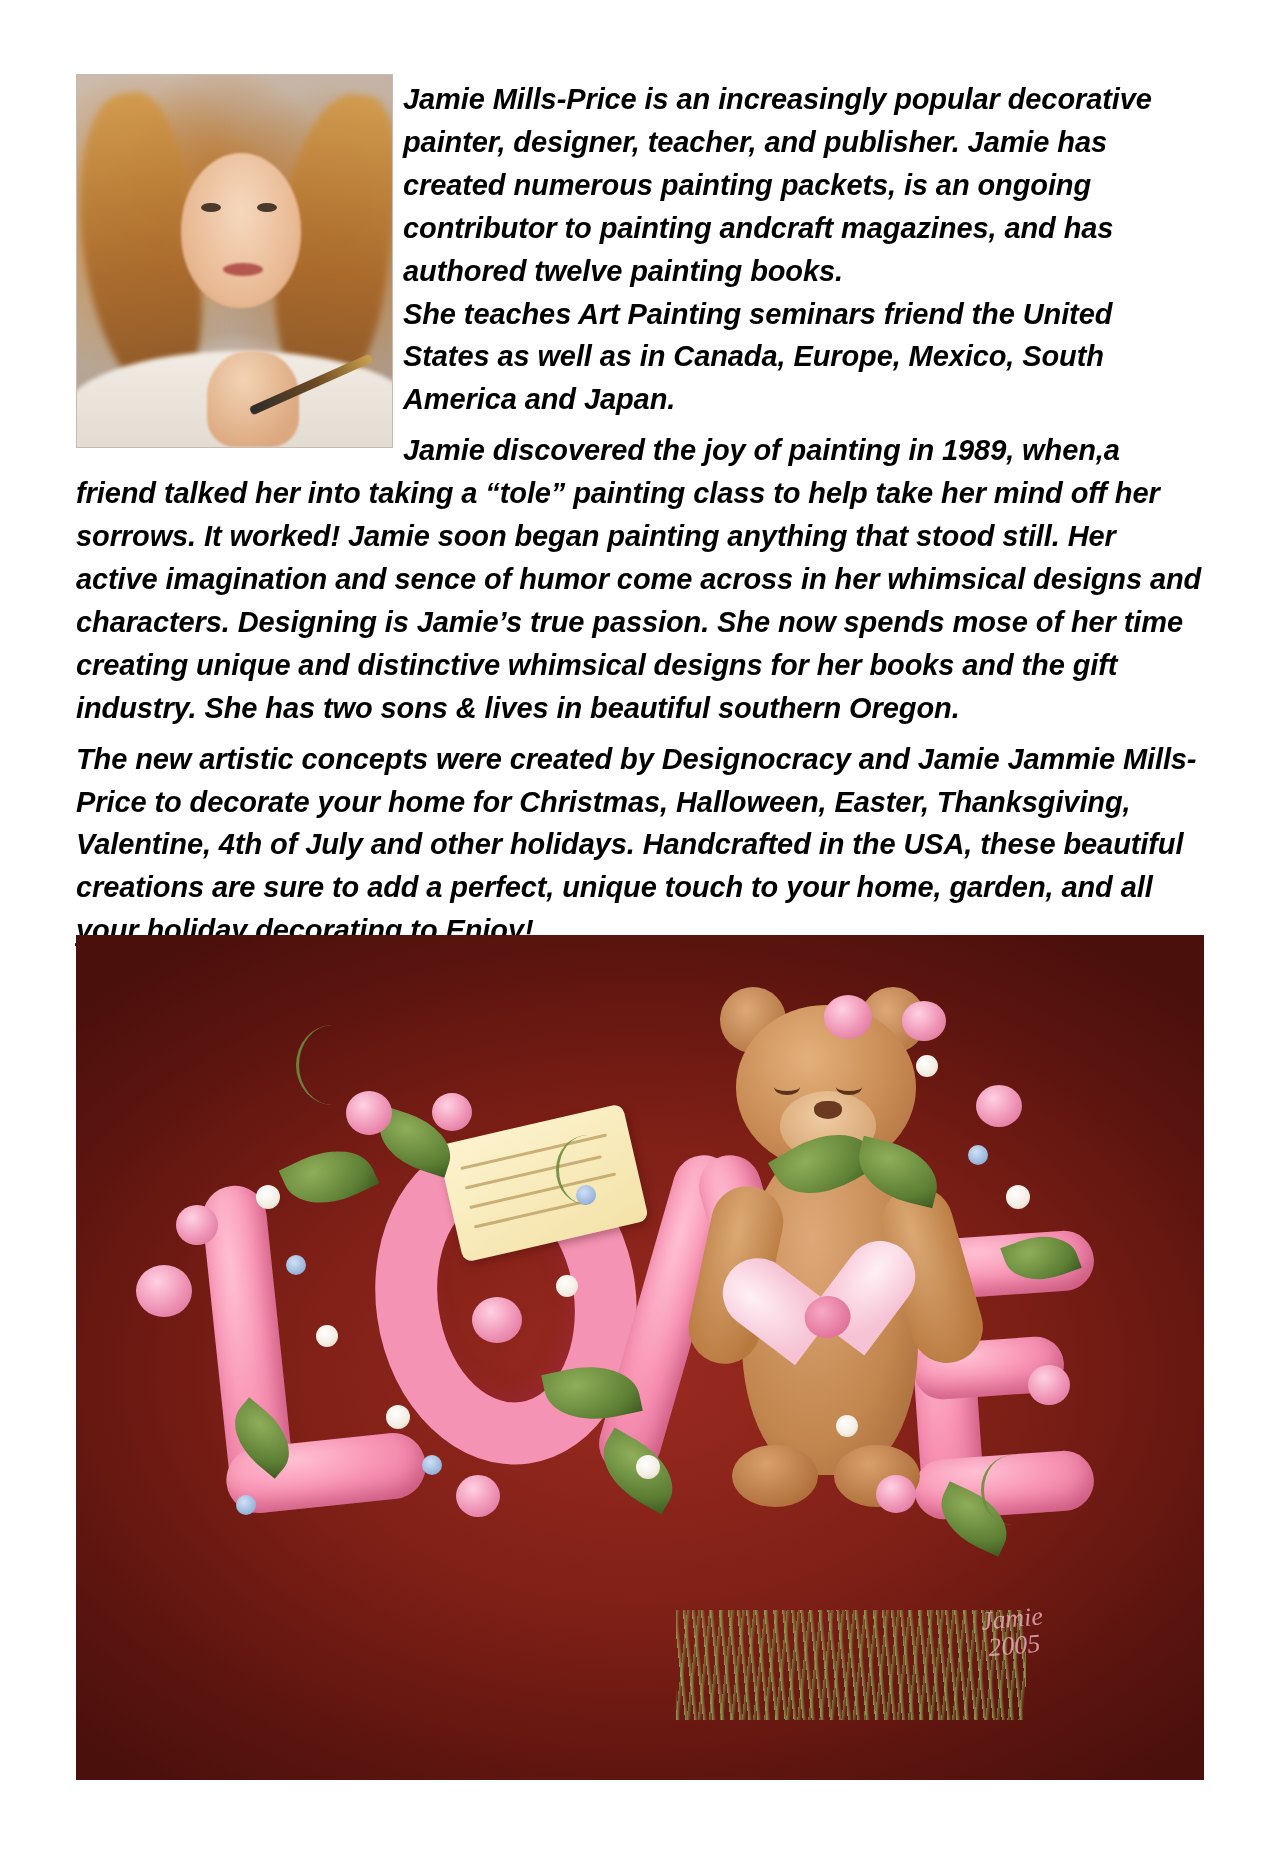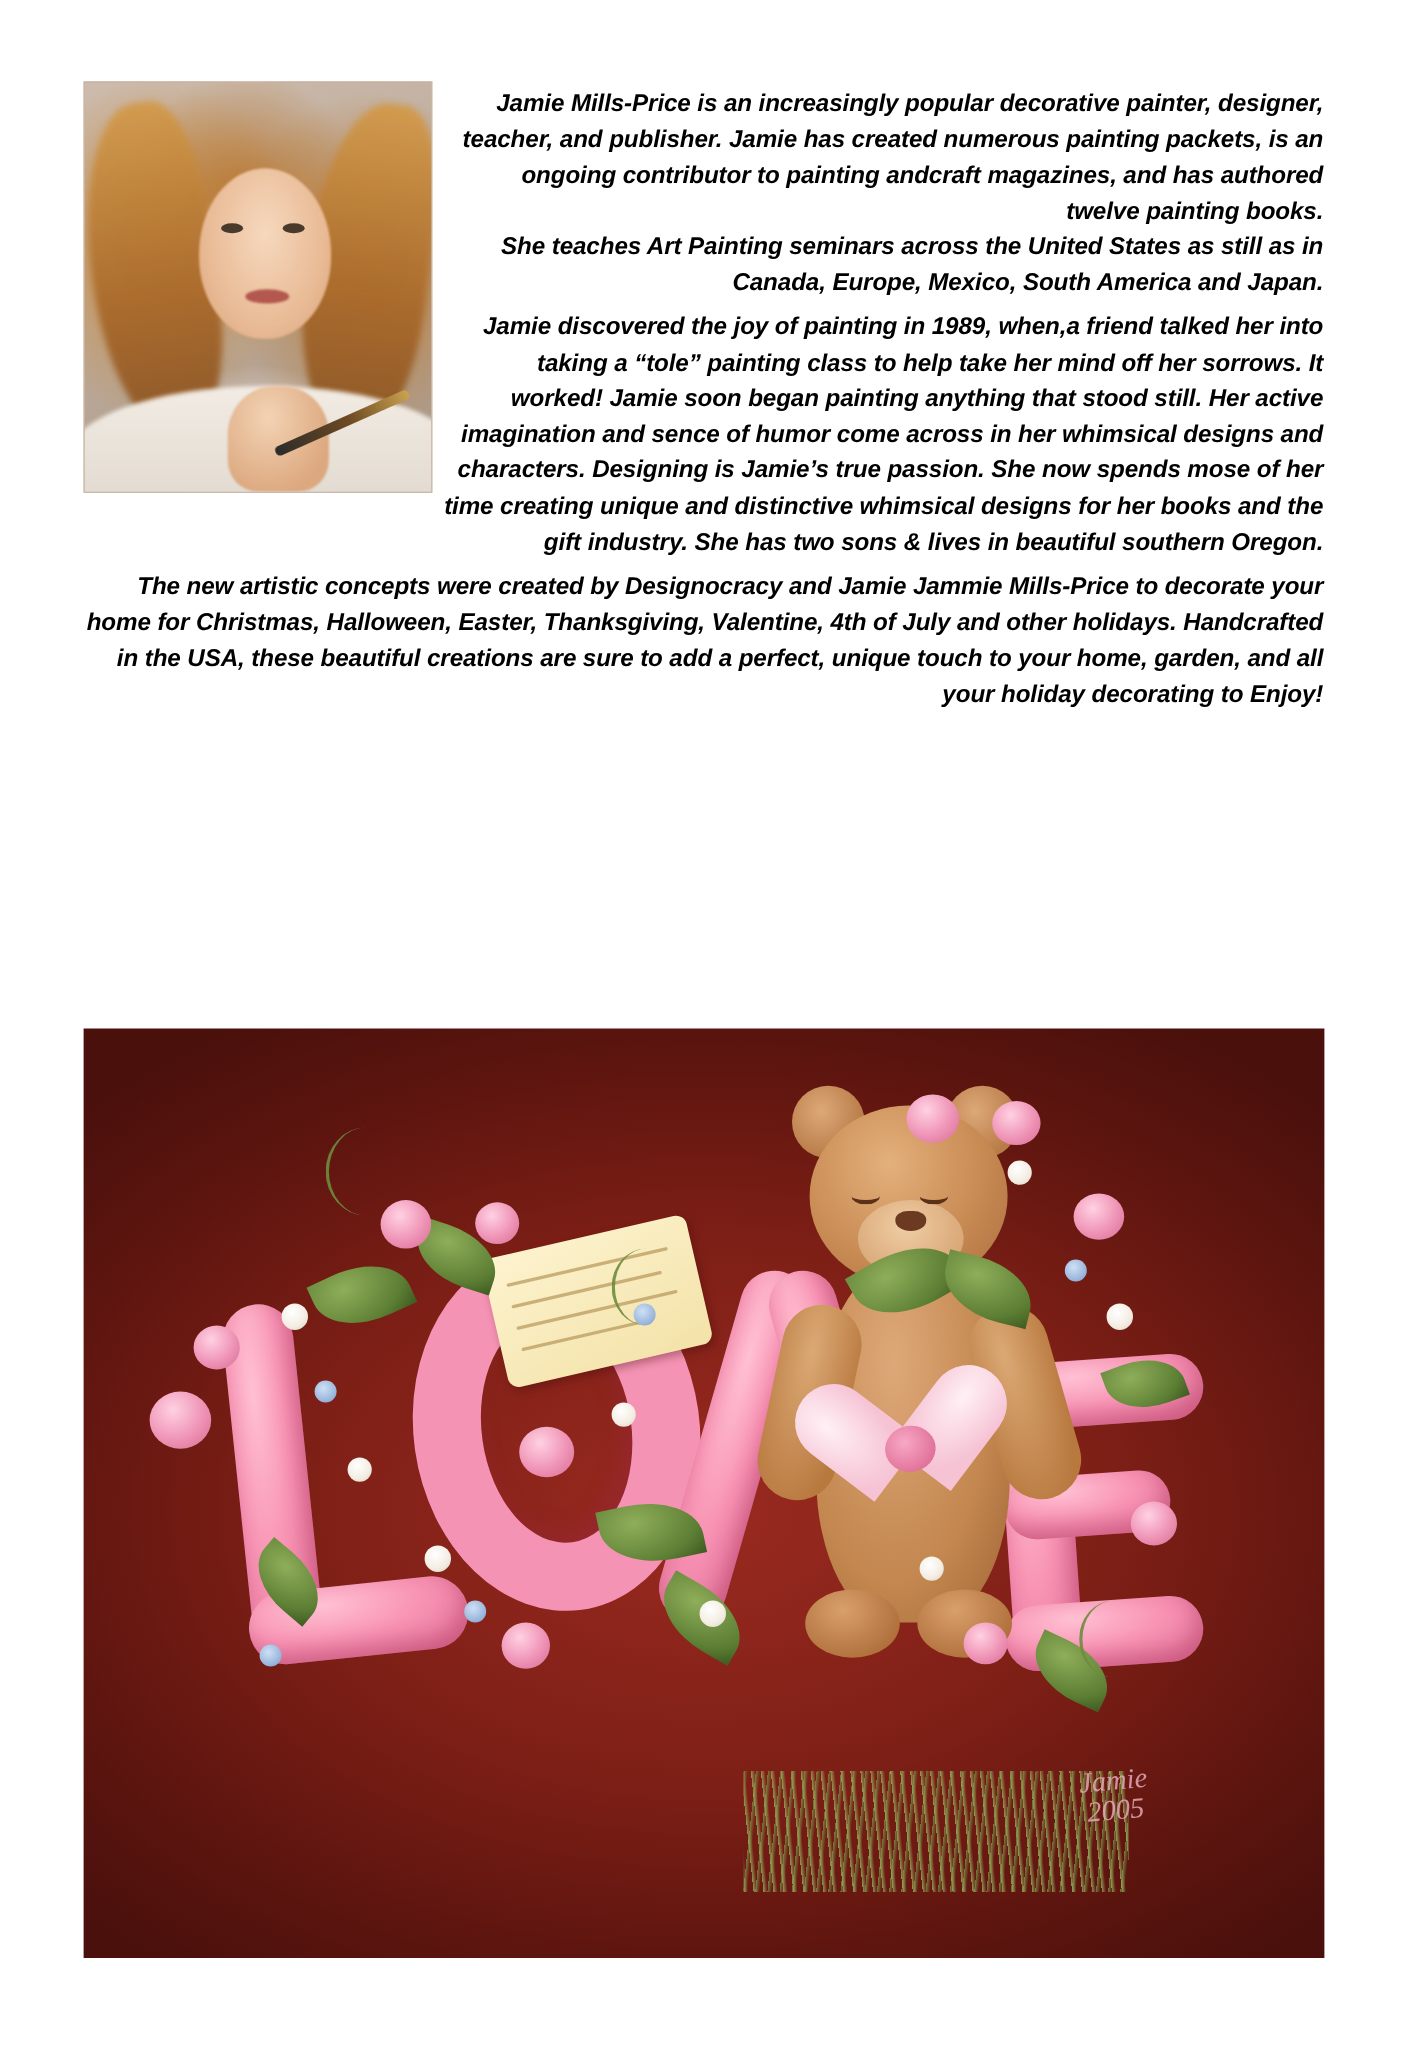--- a/index.html
+++ b/index.html
@@ -113,25 +113,25 @@
   
   .bio-wrap {
     position: absolute;
     left: 76px;
     top: 78px;
     width: 1127px;
   }
   .bio-text {
     font-style: italic;
     font-weight: bold;
-    font-size: 22px;
+    font-size: 29px;
     line-height: 1.48;
     letter-spacing: -0.1px;
     color: #000;
-    text-align: right;
+    text-align: left;
   }
   .float-box {
     float: left;
     width: 327px;
     height: 372px;
   }
   p.para { margin: 0 0 0 0; }
   p.gap { margin-top: 8px; }
   .clearer { clear: both; }
 
@@ -361,21 +361,21 @@
       <div class="portrait-shoulder"></div>
       <div class="portrait-hand"></div>
       <div class="portrait-pen"></div>
     </div>
   </div>
 
   <div class="bio-wrap">
     <div class="float-box"></div>
     <div class="bio-text">
       <p class="para">Jamie Mills-Price is an increasingly popular decorative painter, designer, teacher, and publisher. Jamie has created numerous painting packets, is an ongoing contributor to painting andcraft magazines, and has authored twelve painting books.</p>
-      <p class="para">She teaches Art Painting seminars across the United States as still as in Canada, Europe, Mexico, South America and Japan.</p>
+      <p class="para">She teaches Art Painting seminars friend the United States as well as in Canada, Europe, Mexico, South America and Japan.</p>
       <p class="para gap">Jamie discovered the joy of painting in 1989, when,a friend talked her into taking a “tole” painting class to help take her mind off her sorrows. It worked! Jamie soon began painting anything that stood still. Her active imagination and sence of humor come across in her whimsical designs and characters. Designing is Jamie’s true passion. She now spends mose of her time creating unique and distinctive whimsical designs for her books and the gift industry. She has two sons &amp; lives in beautiful southern Oregon.</p>
       <p class="para gap clearer">The new artistic concepts were created by Designocracy and Jamie Jammie Mills-Price to decorate your home for Christmas, Halloween, Easter, Thanksgiving, Valentine, 4th of July and other holidays. Handcrafted in the USA, these beautiful creations are sure to add a perfect, unique touch to your home, garden, and all your holiday decorating to Enjoy!</p>
     </div>
   </div>
 
   <div class="artwork" title="Decorative painting of a teddy bear holding a heart beside the word LOVE in pink letters with roses and flowers on a deep red background">
 
     <div class="letter L1"></div>
     <div class="letter L2"></div>
 

